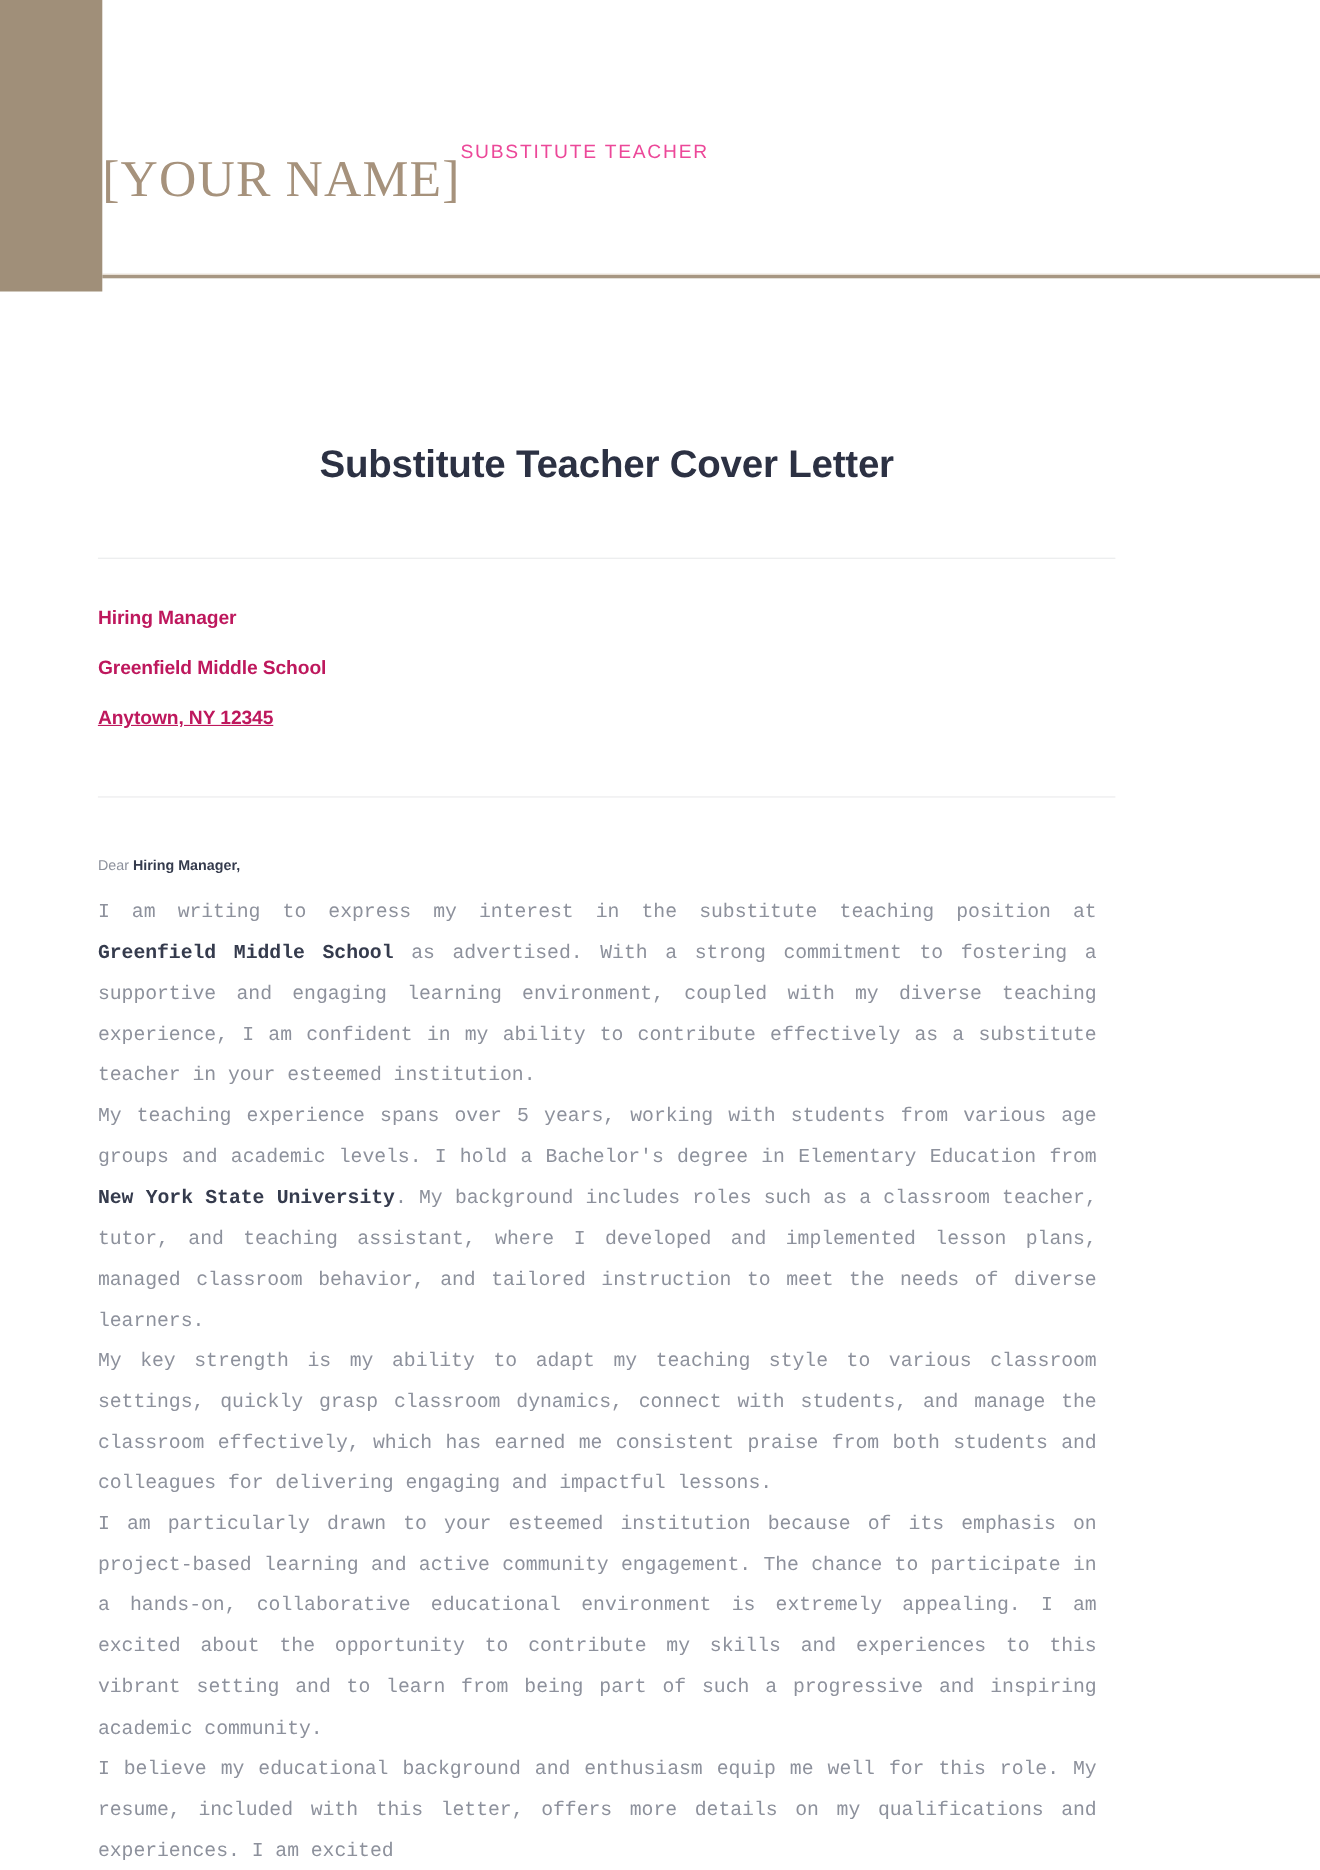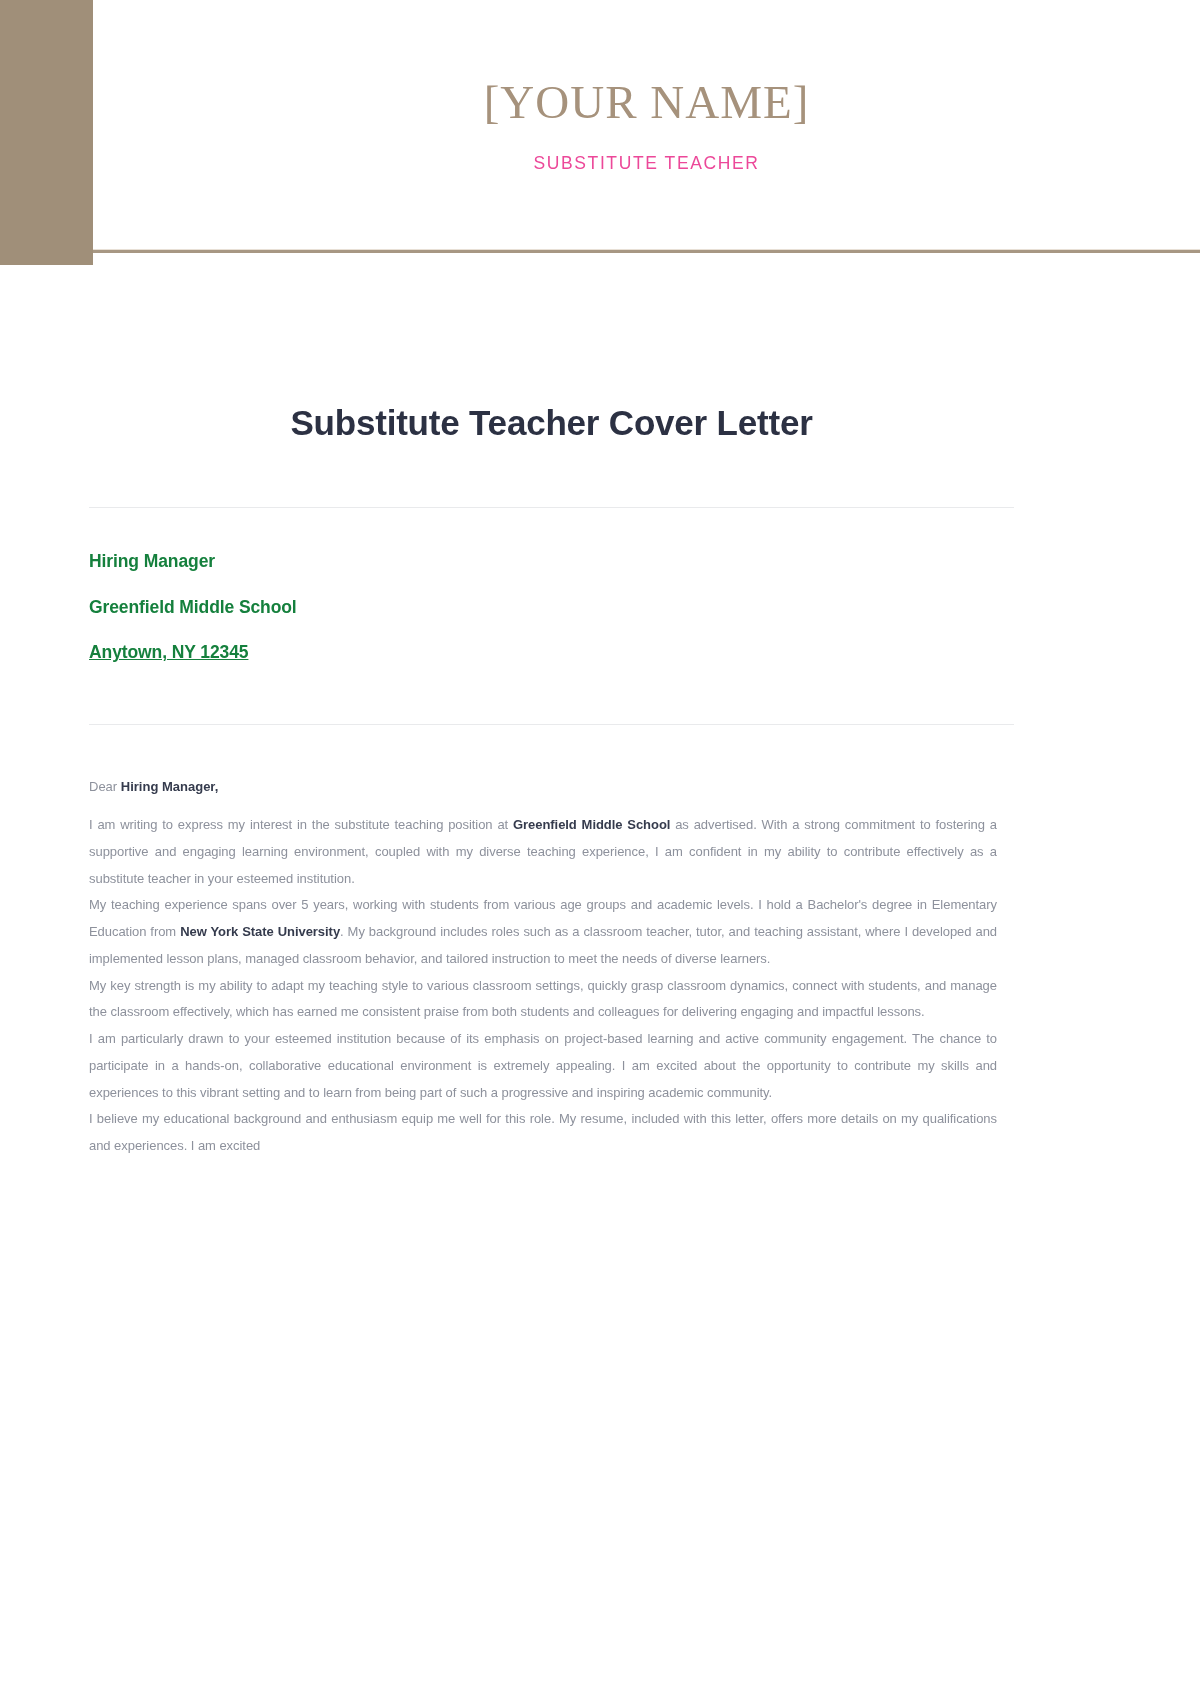--- a/index.html
+++ b/index.html
@@ -30,21 +30,21 @@
     height: 265px;
     background: #a08f79;
   }
   .letterhead-center {
     position: absolute;
     left: 93px;
     top: 0;
     right: 0;
     height: 250px;
     display: flex;
-    flex-direction: column;
+    flex-direction: row;
     align-items: center;
     justify-content: flex-start;
   }
   .your-name {
     margin-top: 78px;
     font-family: "Liberation Serif", serif;
     font-size: 47px;
     line-height: 1.05;
     letter-spacing: 1px;
     color: #a6927c;
@@ -103,21 +103,21 @@
     margin-top: 0;
   }
 
   .address-block {
     padding-top: 45px;
     padding-bottom: 46px;
   }
   .address-line {
     font-size: 17.5px;
     font-weight: bold;
-    color: #15803d;
+    color: #be185d;
     line-height: 1.0;
     margin-bottom: 28px;
     letter-spacing: -0.1px;
   }
   .address-line:last-child {
     margin-bottom: 16px;
     text-decoration: underline;
   }
 
   .letter-body {
@@ -128,26 +128,27 @@
     font-size: 13px;
     color: #8d919c;
     margin-bottom: 16px;
     line-height: 1.5;
   }
   .salutation b {
     color: #353b4d;
     font-weight: bold;
   }
   .para {
-    font-size: 13px;
+    font-size: 18px;
     color: #8d919c;
     line-height: 2.06;
     text-align: justify;
     margin: 0 17px 0 0;
     letter-spacing: -0.05px;
+    font-family: Liberation Mono, monospace;
   }
   .para b {
     color: #353b4d;
     font-weight: bold;
   }
 </style>
 </head>
 <body>
 
 <div class="letterhead">

